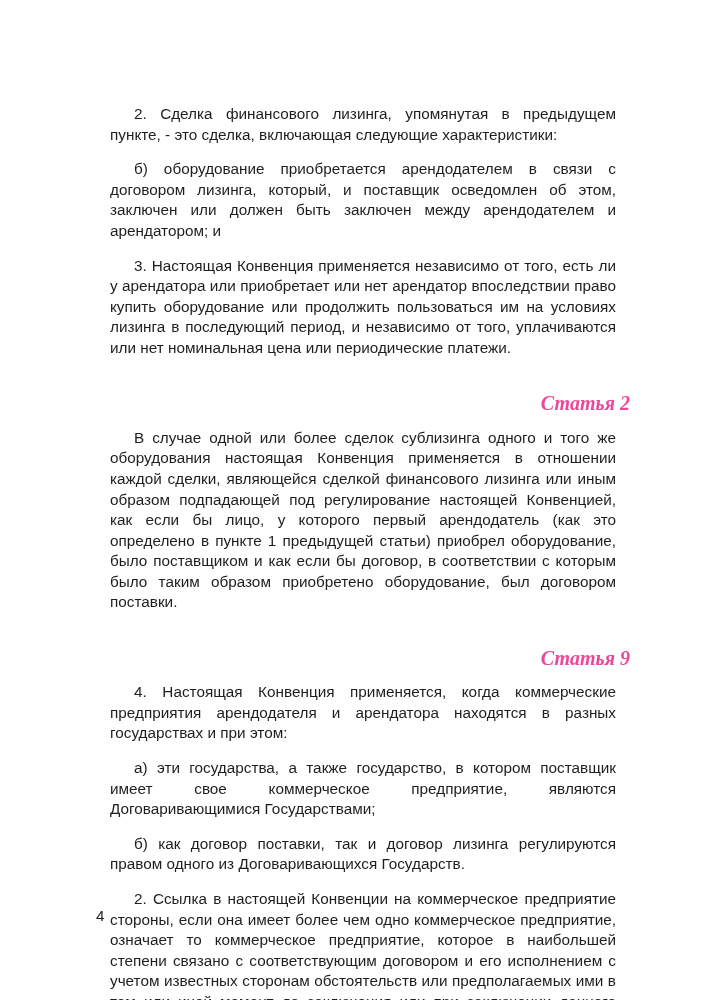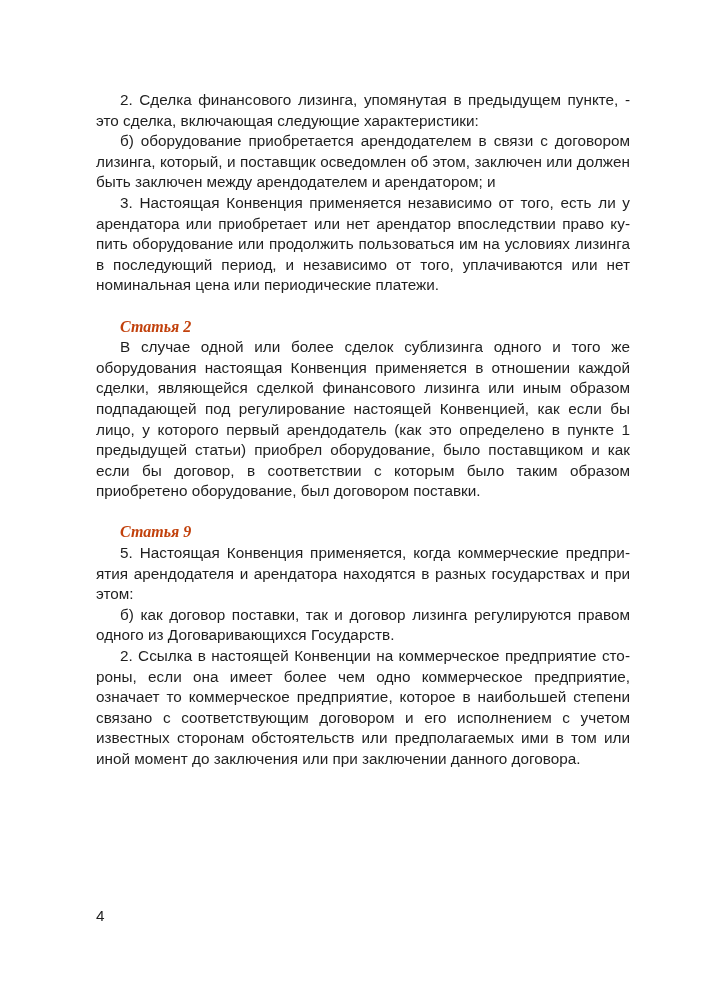--- a/index.html
+++ b/index.html
@@ -7,31 +7,32 @@
   .page {
     position: absolute;
     left: 96px;
     top: 90px;
     width: 534px;
     font-family: "Liberation Sans", sans-serif;
     font-size: 15.3px;
     line-height: 20.6px;
     color: #1e1e1e;
   }
-  .p { margin: 0; text-align: justify; text-indent: 24px; hyphens: manual; }
+  .p { margin: 14px; text-align: justify; text-indent: 24px; hyphens: manual; }
   .gap { height: 20.6px; }
   .heading {
     margin: 0;
     padding-left: 24px;
     font-family: "Liberation Serif", serif;
     font-style: italic;
     font-weight: bold;
-    font-size: 16px;
+    font-size: 20px;
     line-height: 20.6px;
-    color: #c2410c;
+    color: #ec4899;
+    text-align: right;
   }
   .pagenum {
     position: absolute;
     left: 96px;
     top: 907px;
     font-family: "Liberation Sans", sans-serif;
     font-size: 15.3px;
     color: #1e1e1e;
   }
 </style>
@@ -49,19 +50,20 @@
 
   <section>
     <h3 class="heading">Статья 2</h3>
     <p class="p">В случае одной или более сделок сублизинга одного и того же оборудо­вания настоящая Конвенция применяется в отношении каждой сделки, яв­ляющейся сделкой финансового лизинга или иным образом подпадающей под регулирование настоящей Конвенцией, как если бы лицо, у которого первый арендодатель (как это определено в пункте 1 предыдущей статьи) приобрел оборудование, было поставщиком и как если бы договор, в соот­ветствии с которым было таким образом приобретено оборудование, был договором поставки.</p>
   </section>
 
   <div class="gap"></div>
 
   <section>
     <h3 class="heading">Статья 9</h3>
-    <p class="p">5. Настоящая Конвенция применяется, когда коммерческие предпри­ятия арендодателя и арендатора находятся в разных государствах и при этом:</p>
+    <p class="p">4. Настоящая Конвенция применяется, когда коммерческие предпри­ятия арендодателя и арендатора находятся в разных государствах и при этом:</p>
+    <p class="p">а) эти государства, а также государство, в котором поставщик имеет свое коммерческое предприятие, являются Договаривающимися Госу­дарствами;</p>
     <p class="p">б) как договор поставки, так и договор лизинга регулируются правом одного из Договаривающихся Государств.</p>
     <p class="p">2. Ссылка в настоящей Конвенции на коммерческое предприятие сто­роны, если она имеет более чем одно коммерческое предприятие, означа­ет то коммерческое предприятие, которое в наибольшей степени связано с соответствующим договором и его исполнением с учетом известных сто­ронам обстоятельств или предполагаемых ими в том или иной момент до заключения или при заключении данного договора.</p>
   </section>
 </div>
 
 <div class="pagenum">4</div>
 
 </body></html>

